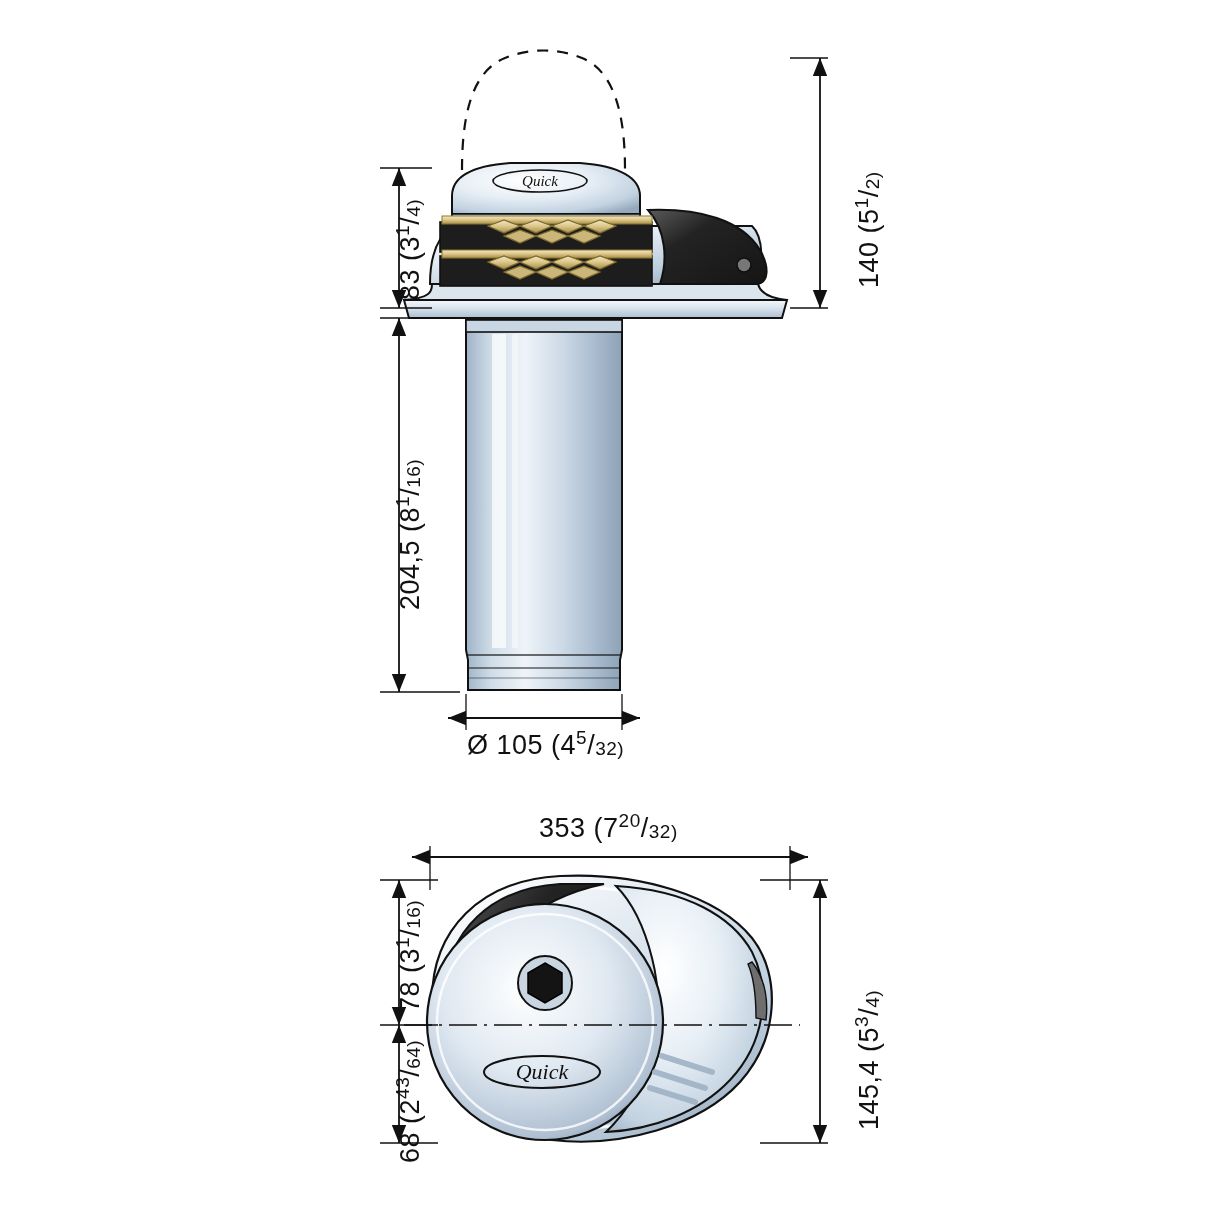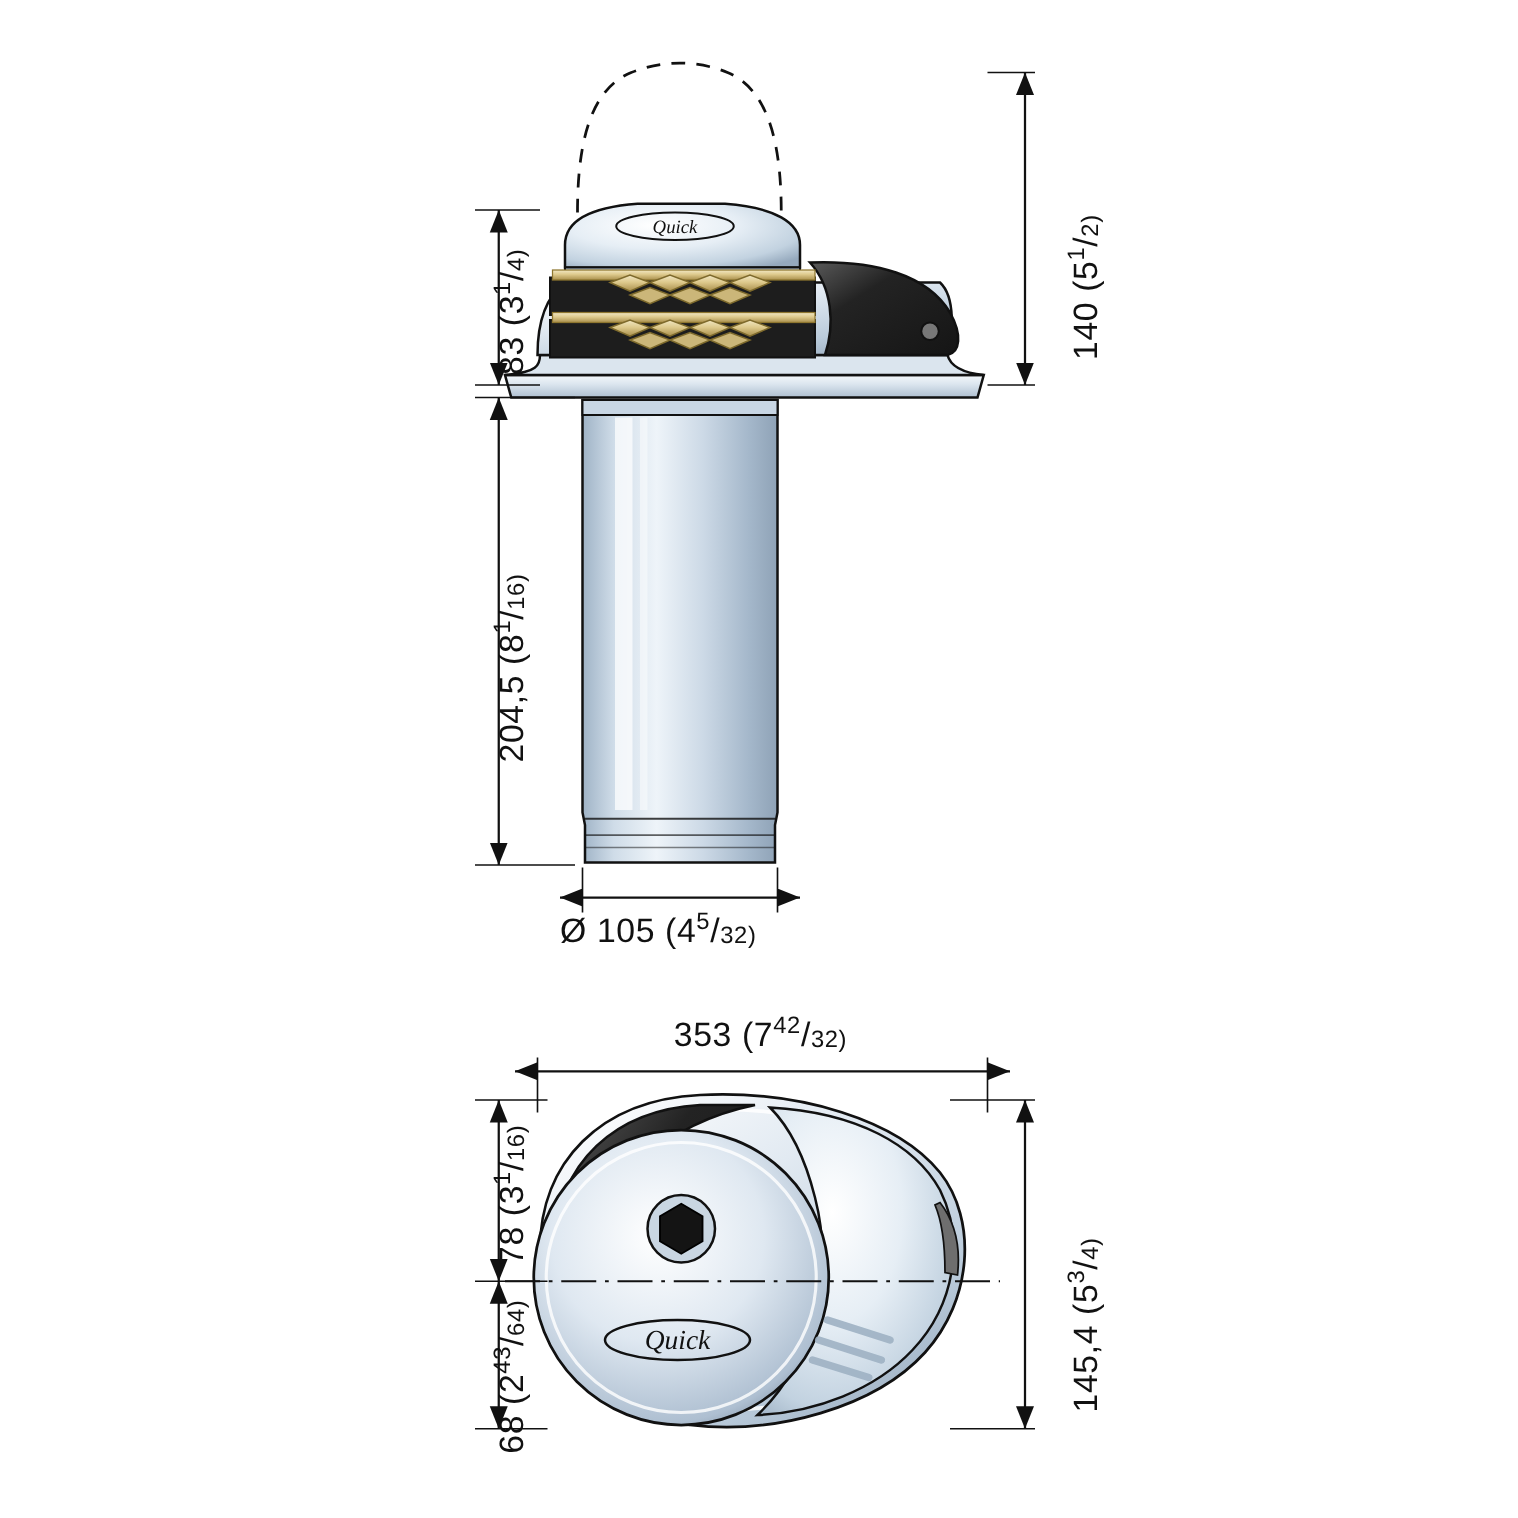--- a/index.html
+++ b/index.html
@@ -272,28 +272,28 @@
   <div class="dim-label vertical" style="left:392px; top:300px;">
     <span>83</span>
     <span>(3</span><span class="frac"><span class="num">1</span><span class="sl">/</span><span class="den">4)</span></span>
   </div>
 
   <div class="dim-label vertical" style="left:392px; top:610px;">
     <span>204,5</span>
     <span>(8</span><span class="frac"><span class="num">1</span><span class="sl">/</span><span class="den">16)</span></span>
   </div>
 
-  <div class="dim-label" style="left:448px; top:727px;">
+  <div class="dim-label" style="left:467px; top:727px;">
     <span>Ø 105</span>
     <span>(4</span><span class="frac"><span class="num">5</span><span class="sl">/</span><span class="den">32)</span></span>
   </div>
 
   <div class="dim-label" style="left:539px; top:810px;">
     <span>353</span>
-    <span>(7</span><span class="frac"><span class="num">42</span><span class="sl">/</span><span class="den">32)</span></span>
+    <span>(7</span><span class="frac"><span class="num">20</span><span class="sl">/</span><span class="den">32)</span></span>
   </div>
 
   <div class="dim-label vertical" style="left:851px; top:1130px;">
     <span>145,4</span>
     <span>(5</span><span class="frac"><span class="num">3</span><span class="sl">/</span><span class="den">4)</span></span>
   </div>
 
   <div class="dim-label vertical" style="left:392px; top:1012px;">
     <span>78</span>
     <span>(3</span><span class="frac"><span class="num">1</span><span class="sl">/</span><span class="den">16)</span></span>

